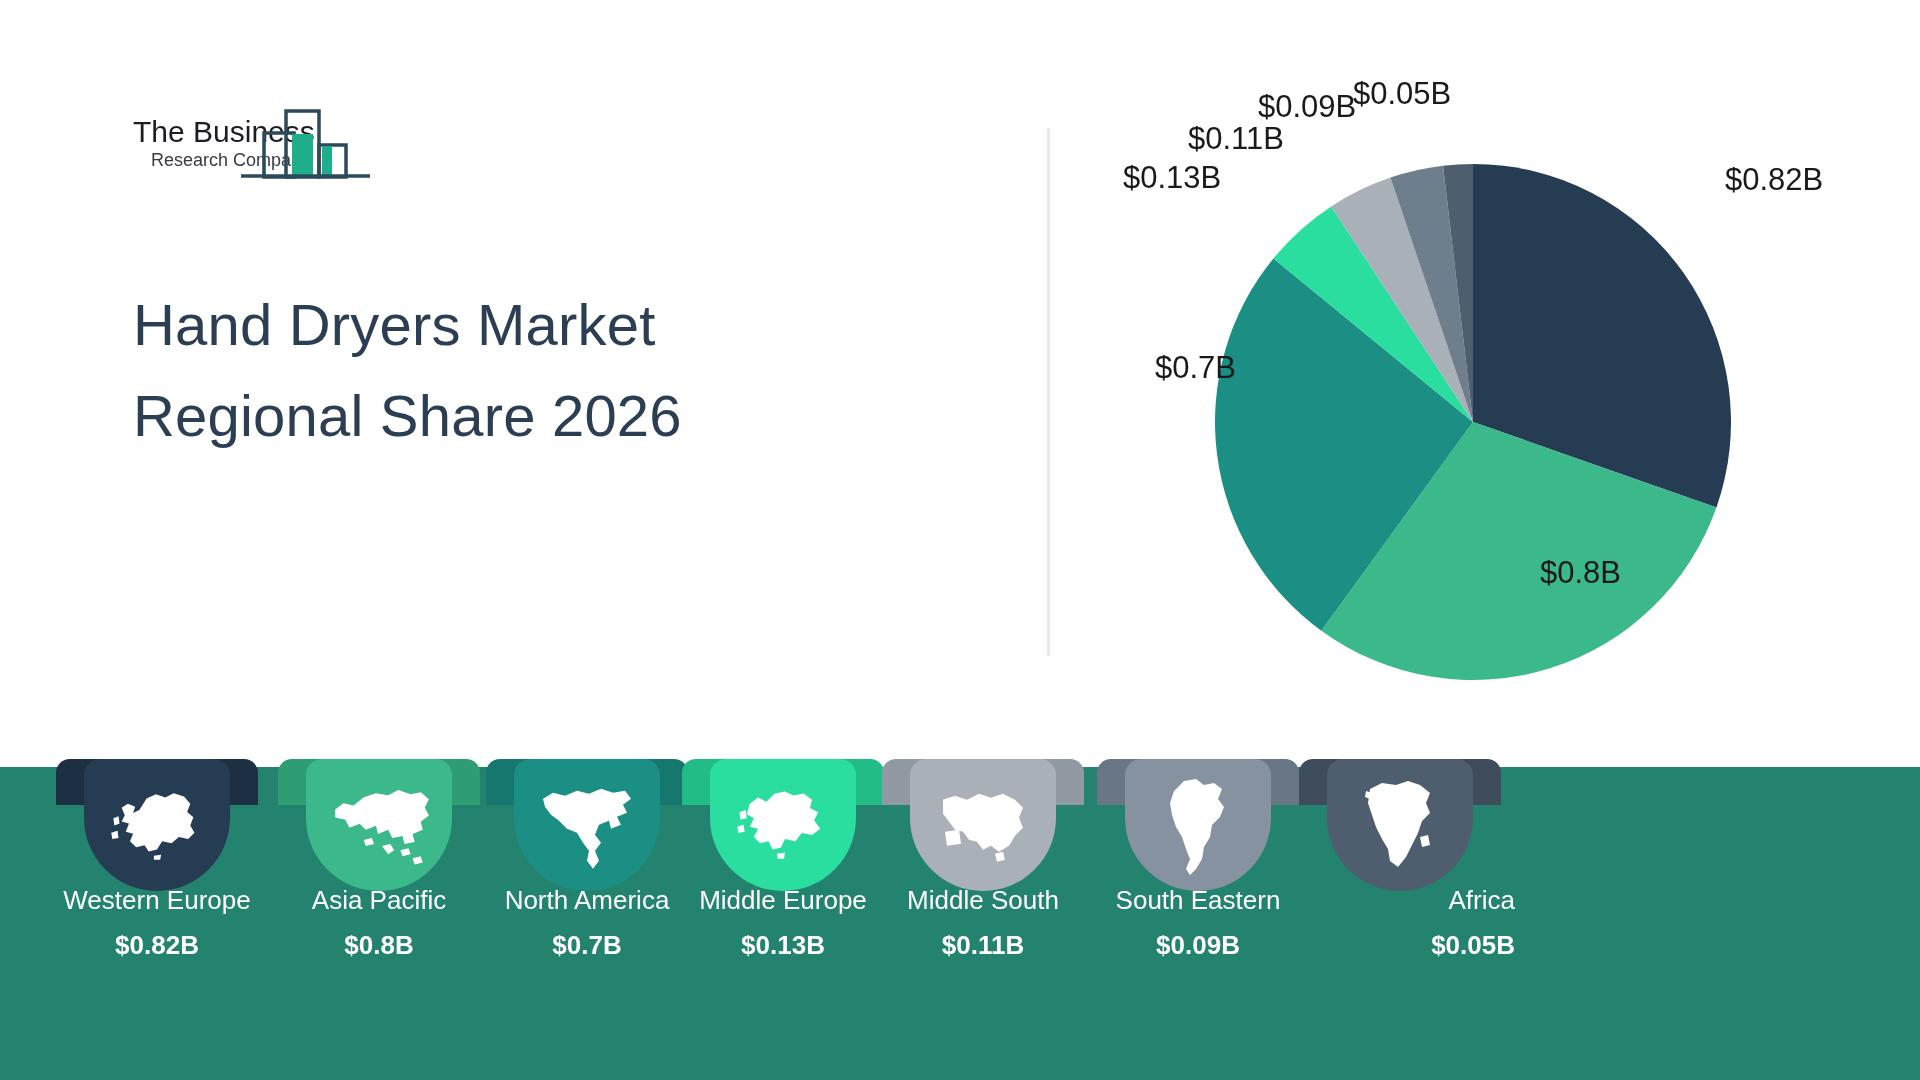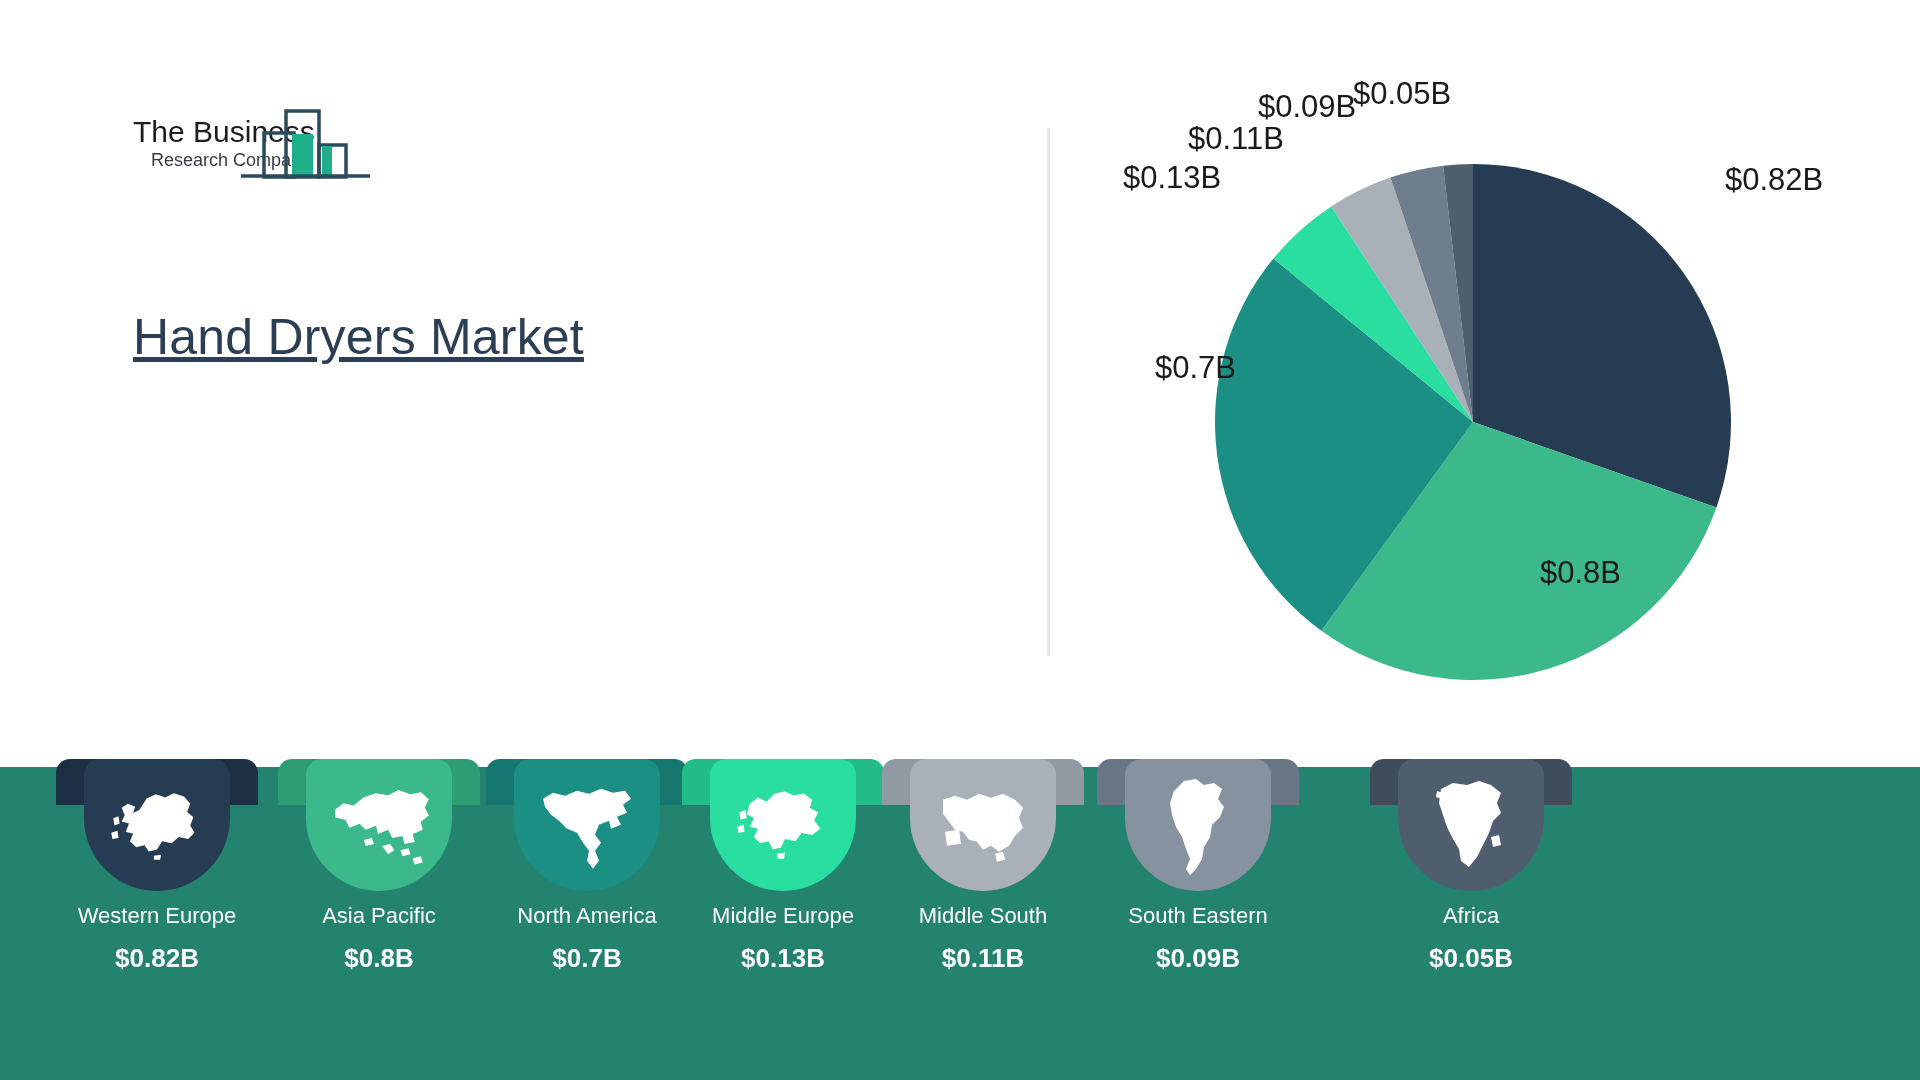--- a/index.html
+++ b/index.html
@@ -23,28 +23,27 @@
     top: 100px;
     width: 290px;
     height: 86px;
   }
   #logo-svg { display:block; width:290px; height:86px; }
 
   
   #page-title {
     position: absolute;
     left: 133px;
-    top: 264px;
+    top: 240px;
     width: 760px;
-    font-size: 50px;
+    font-size: 58px;
     line-height: 1.58;
     font-weight: 400;
     color: #2b3e53;
     letter-spacing: 0.2px;
-    text-decoration: underline;
   }
   #page-title .line { display:block; white-space: nowrap; }
 
   
   #vertical-divider {
     position: absolute;
     left: 1047px;
     top: 128px;
     width: 3px;
     height: 528px;
@@ -115,22 +114,21 @@
     border-radius: 16px 16px 73px 73px;
     overflow: hidden;
   }
   .badge-shield svg {
     position: absolute;
     left: 50%;
     top: 50%;
     transform: translate(-50%, -48%);
   }
   .region-name {
-    margin-top: 18px;
-    font-size: 22px;
+    font-size: 26px;
     font-weight: 400;
     color: #ffffff;
     line-height: 1.2;
     white-space: nowrap;
   }
   .region-value {
     margin-top: 14px;
     font-size: 26px;
     font-weight: 700;
     color: #ffffff;
@@ -153,20 +151,21 @@
       <rect x="186" y="45" width="27" height="32" fill="none" stroke="#2b4a5a" stroke-width="3.5"></rect>
       <rect x="159" y="34" width="21" height="43" fill="#1fae8a"></rect>
       <rect x="189" y="46" width="10" height="31" fill="#1fae8a"></rect>
       <line x1="108" y1="76" x2="237" y2="76" stroke="#2b4a5a" stroke-width="3.5"></line>
     </g>
   </svg>
 </div>
 
 <h1 id="page-title" style="color: rgb(43, 62, 83);">
   <span class="line">Hand Dryers Market</span>
+  <span class="line">Regional Share 2026</span>
 </h1>
 
 <div id="vertical-divider"></div>
 
 <div id="pie-wrap">
   <svg id="pie-svg" viewBox="0 0 790 660">
     <g id="pie-slices">
         <path d="M 388 362 L 388 104 A 258 258 0 0 1 631.4509946495446 447.41436181431914 Z" fill="#253c53"></path>
         <path d="M 388 362 L 631.4509946495446 447.41436181431914 A 258 258 0 0 1 236.35140490854195 570.7263845487364 Z" fill="#3cb98a"></path>
         <path d="M 388 362 L 236.35140490854195 570.7263845487364 A 258 258 0 0 1 188.4443290746373 198.47161041113273 Z" fill="#1b8f84"></path>
@@ -255,21 +254,21 @@
       <div class="badge-flange" style="background: rgb(105, 118, 134);"></div>
       <div class="badge-shield" style="background: rgb(134, 146, 160);">
           <svg viewBox="0 0 76 104" width="76" height="104">
             <path d="M24 6 L36 4 L44 10 L54 8 L62 14 L58 24 L64 32 L60 42 L52 50 L50 62 L44 72 L42 84 L36 94 L30 100 L26 94 L30 84 L26 74 L22 62 L16 52 L12 40 L10 28 L14 16 Z" fill="#ffffff"></path>
           </svg>
         </div>
     </div>
     <div class="region-name">South Eastern</div>
     <div class="region-value">$0.09B</div>
   </div>
-    <div class="region-card" style="left: 1356px;">
+    <div class="region-card" style="left: 1285px; text-align: right;">
     <div class="badge-holder">
       <div class="badge-flange" style="background: rgb(62, 76, 92);"></div>
       <div class="badge-shield" style="background: rgb(79, 94, 110);">
           <svg viewBox="0 0 84 104" width="84" height="104">
             <path d="M12 14 L24 8 L38 10 L50 6 L62 10 L72 18 L68 28 L72 38 L64 46 L60 58 L54 70 L48 82 L40 92 L32 86 L30 74 L24 64 L18 52 L14 40 L10 28 Z M62 62 L70 60 L72 70 L64 72 Z M8 16 L14 18 L12 24 L7 22 Z" fill="#ffffff"></path>
           </svg>
         </div>
     </div>
     <div class="region-name">Africa</div>
     <div class="region-value">$0.05B</div>

